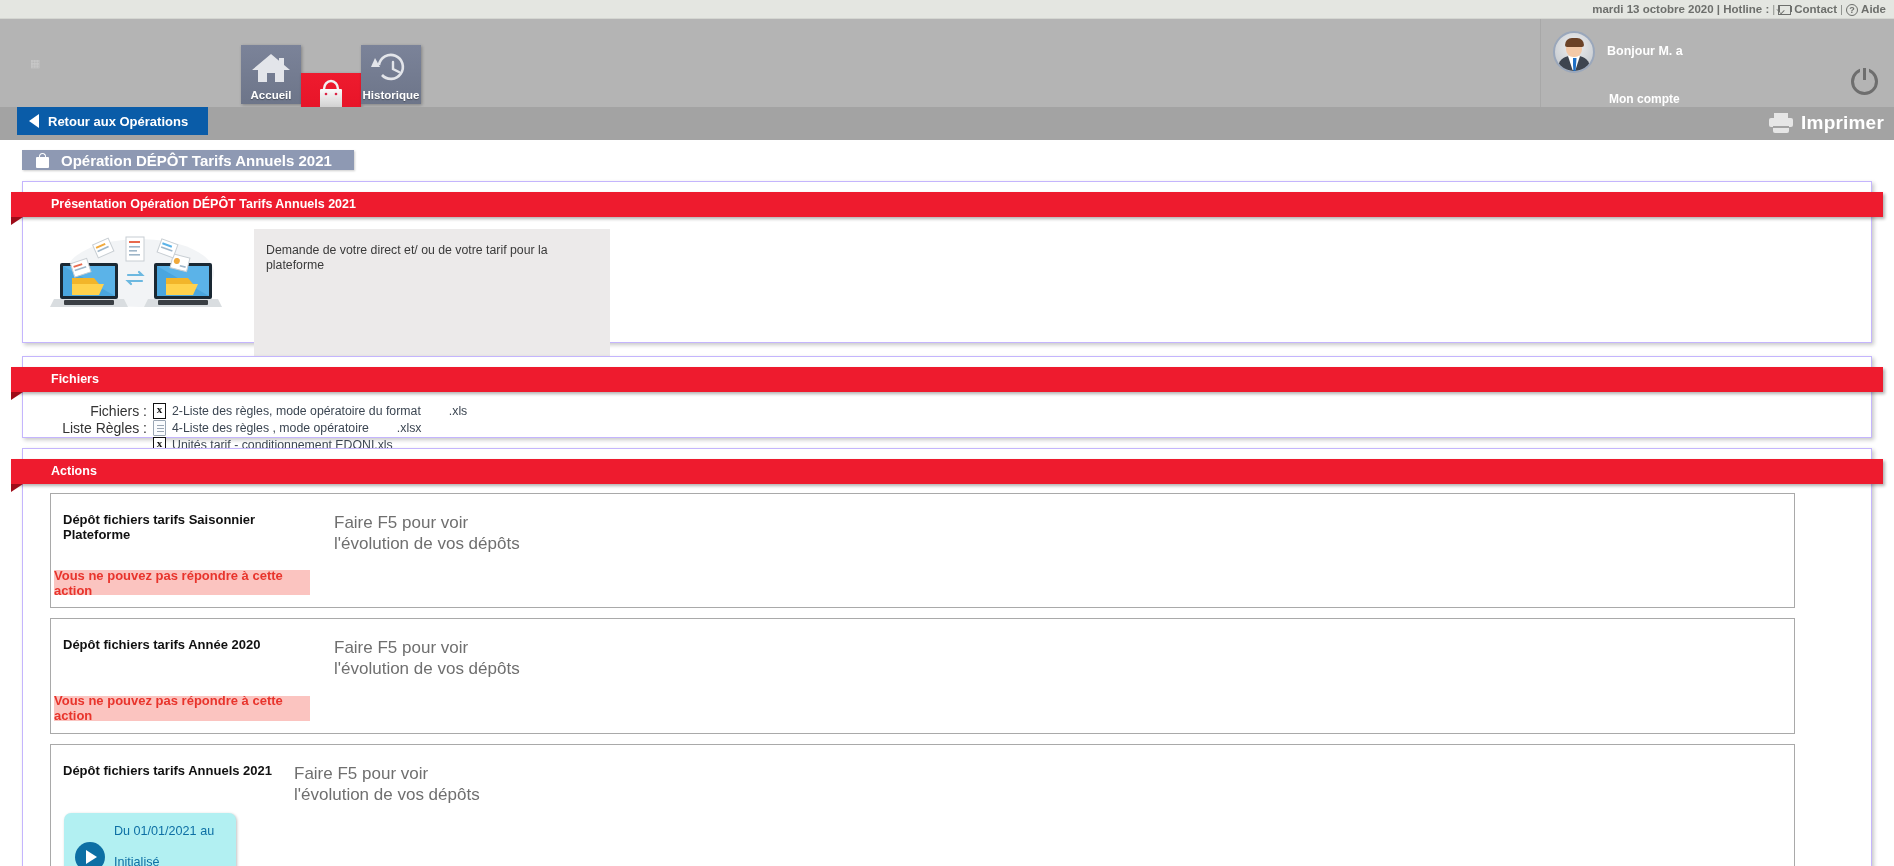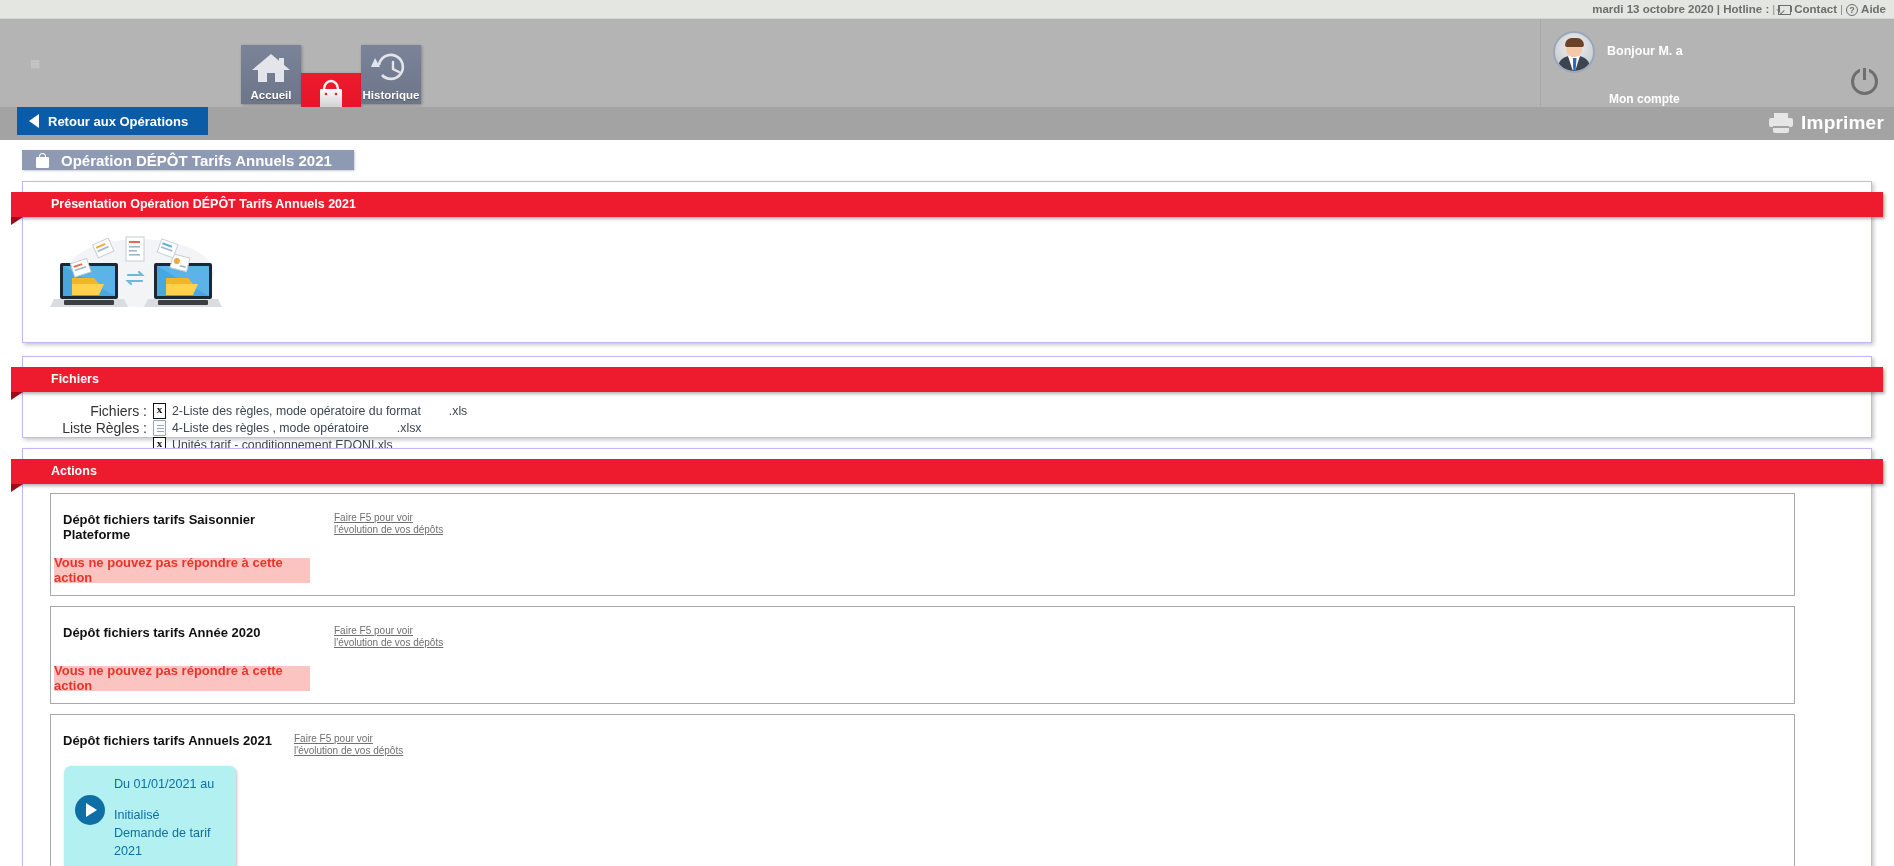--- a/index.html
+++ b/index.html
@@ -193,22 +193,22 @@
   #actions { height: 430px; margin-top: 10px; border-bottom: none; }
   #actions .inner { padding: 44px 0 0 0; }
   .action-card {
     margin: 0 0 10px 27px; width: 1745px;
     border: 1px solid #a9a9a9; background: #ffffff;
     padding: 18px 0 12px 0; position: relative;
   }
   .action-head { display: flex; align-items: flex-start; }
   .action-title { width: 255px; margin-left: 12px; font-size: 13px;
     font-weight: bold; color: #111; }
-  .action-hint { font-size: 10px; color: #6f6f6f; line-height: 1.25;
-    margin-left: 16px; text-decoration: underline; }
+  .action-hint { font-size: 17px; color: #6f6f6f; line-height: 1.25;
+    margin-left: 16px; }
   .action-deny {
     margin: 16px 0 0 3px; background: #fbc4c0; color: #e8342c;
     font-size: 13px; width: 256px; height: 25px;
     display: flex; align-items: center; justify-content: center; font-weight: bold;
   }
   .status-box {
     margin: 8px 0 0 13px; width: 172px; background: #b2f0f2;
     border-radius: 7px; box-shadow: 1px 1px 3px rgba(0,0,0,.25);
     padding: 9px 8px 10px 8px; position: relative; cursor: pointer;
   }
@@ -367,20 +367,21 @@
             <rect x="48" y="15" width="10" height="2" fill="#f0a93c"></rect>
             <rect x="48" y="19" width="12" height="1.6" fill="#9fb6c9"></rect>
           </g>
           <g transform="rotate(20 116 22)">
             <rect x="108" y="12" width="17" height="14" fill="#fff" stroke="#c8ced3"></rect>
             <rect x="110" y="15" width="10" height="2" fill="#5bb3e8"></rect>
             <rect x="110" y="19" width="12" height="1.6" fill="#9fb6c9"></rect>
           </g>
         </svg>
       </div>
+      <div class="pres-desc">Demande de votre direct et/ ou de votre tarif pour la plateforme</div>
     </div>
   </div>
 
   
   <div class="panel" id="fichiers">
     <div class="ribbon">
       <span>Fichiers</span>
     </div>
     <div class="inner">
       <div class="file-row">

